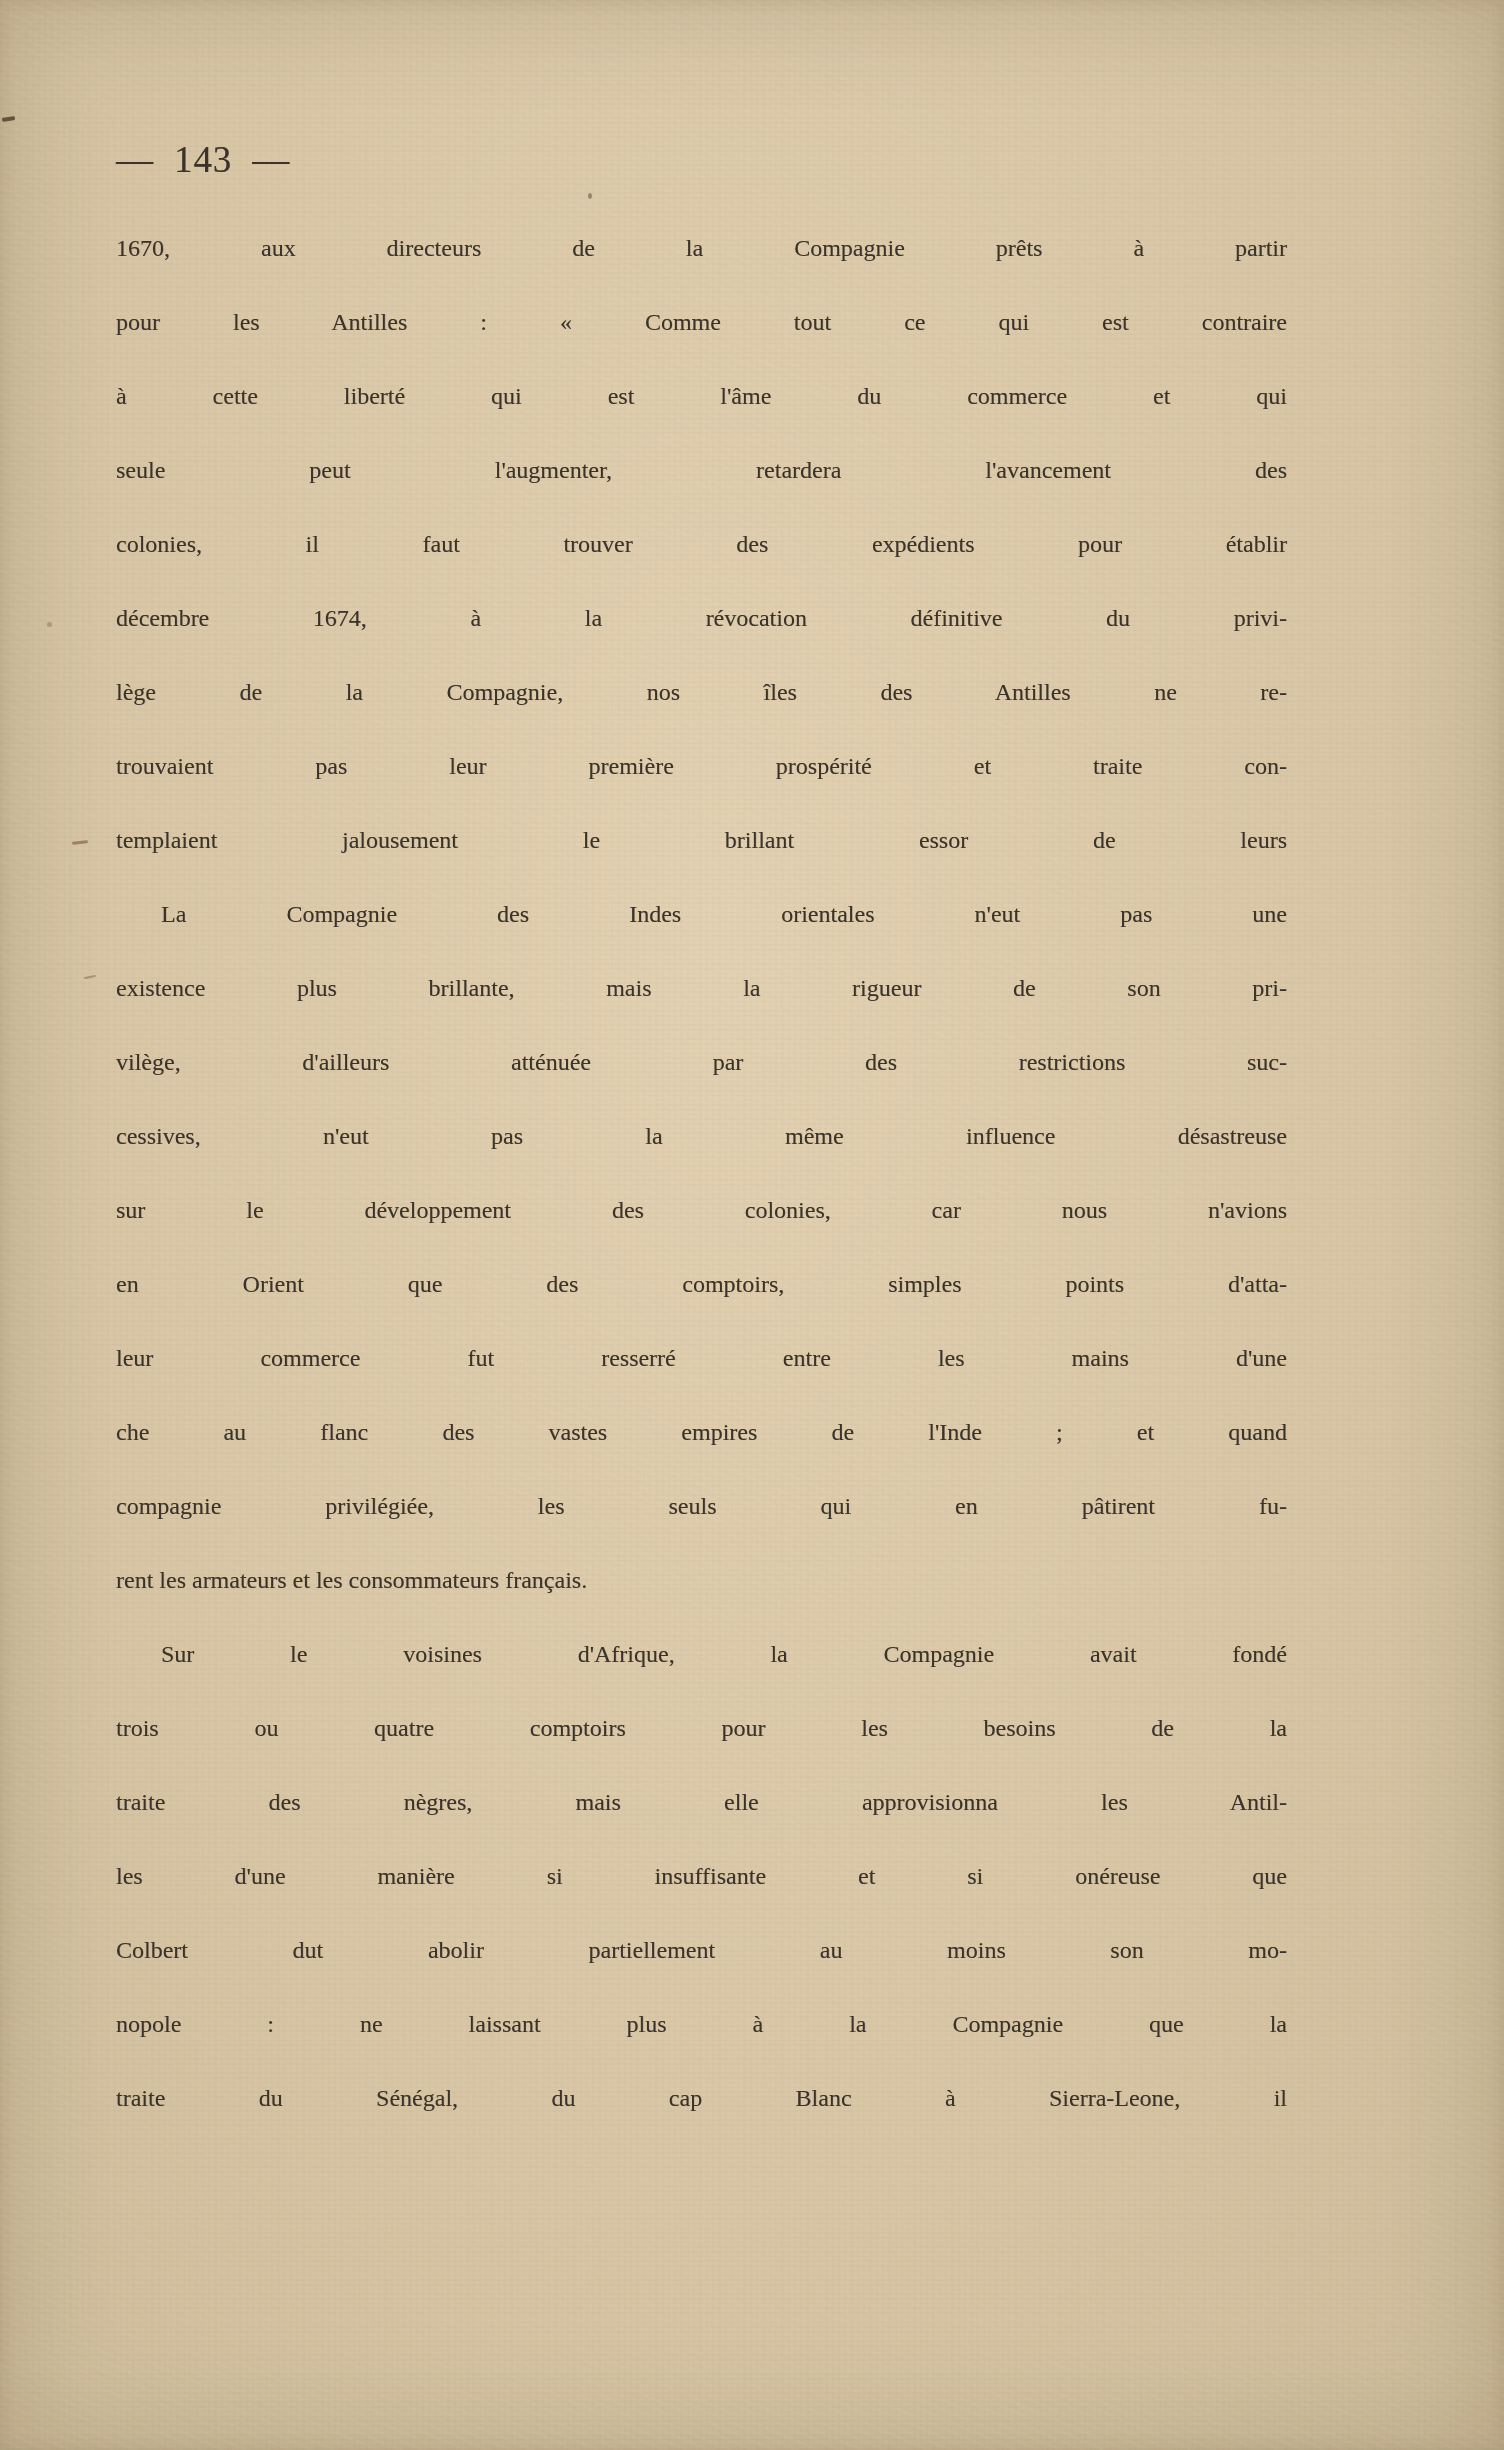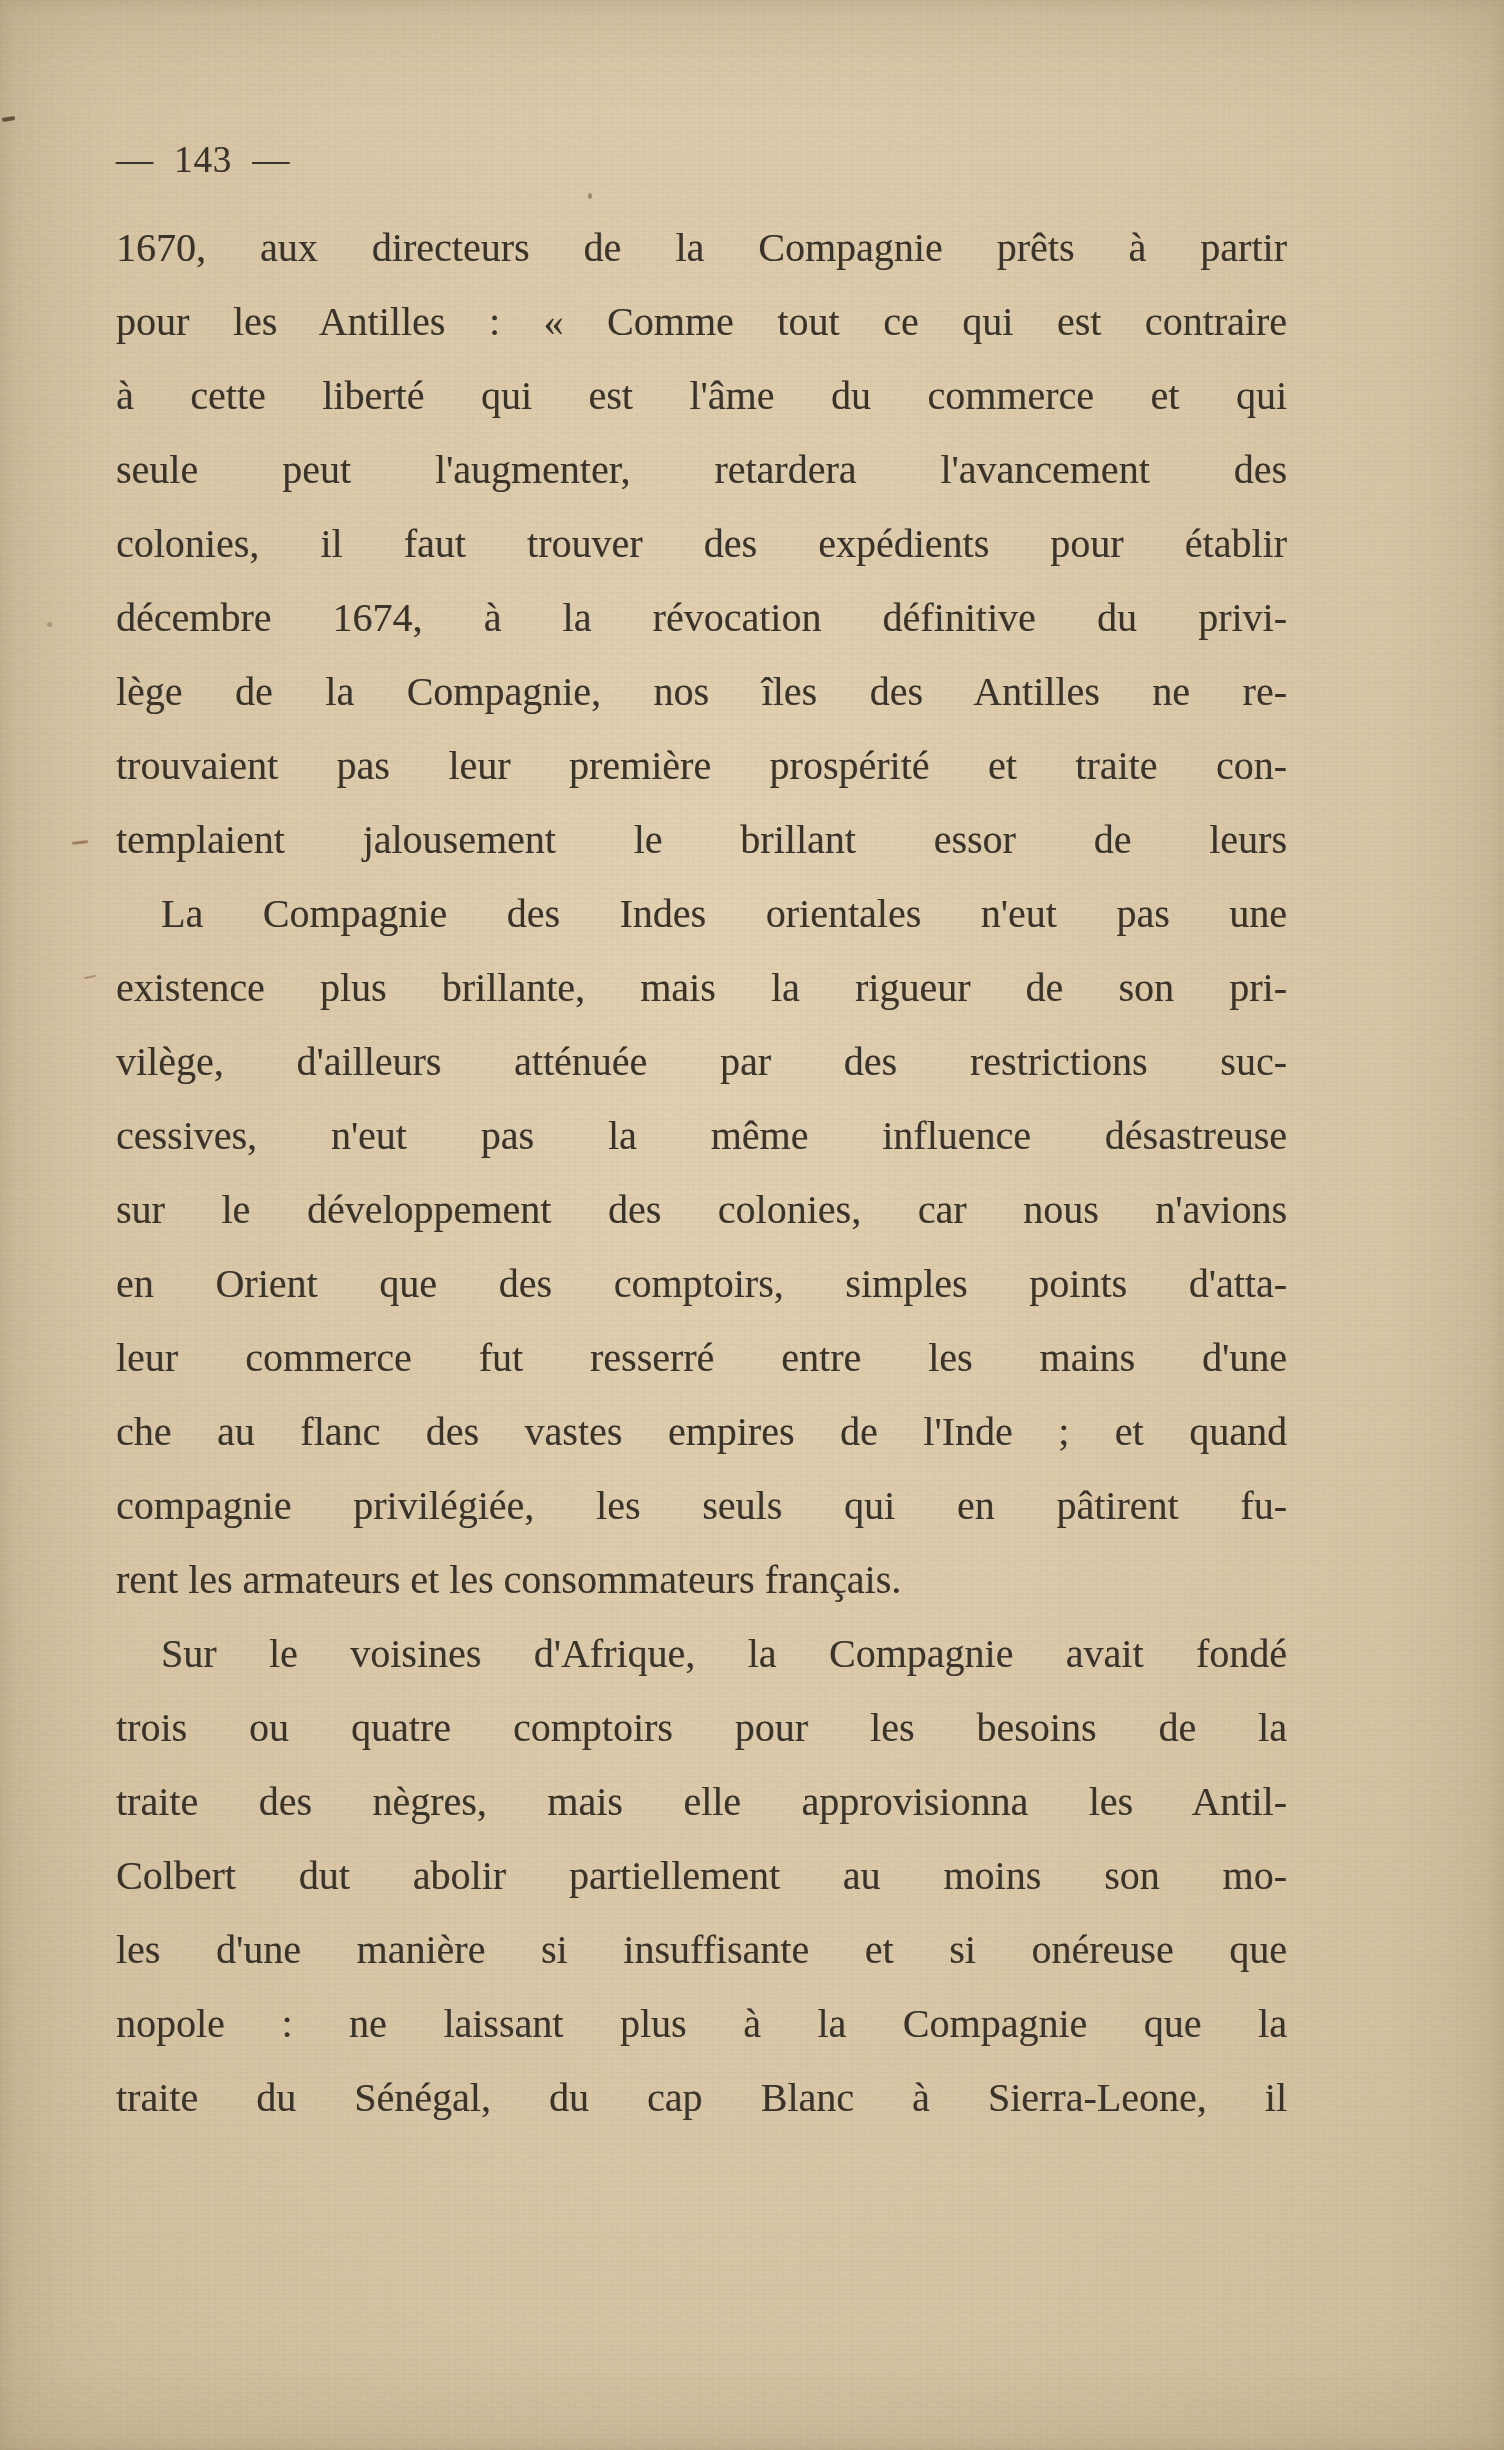--- a/index.html
+++ b/index.html
@@ -40,21 +40,21 @@
     color: var(--ink);
     letter-spacing: 0.8px;
     text-shadow: 0.4px 0.4px 0.5px rgba(58, 51, 42, 0.35);
   }
   .page-header .gap { display: inline-block; width: 20.3px; }
   .text-block {
     position: absolute;
     top: 211px;
     left: 116px;
     width: 1171px;
-    font-size: 40px;
+    font-size: 24px;
     line-height: 74px;
     color: var(--ink);
     text-shadow: 0.4px 0.4px 0.5px rgba(58, 51, 42, 0.32);
   }
   .line {
     height: 74px;
     text-align: justify;
     text-align-last: justify;
     text-justify: inter-word;
     white-space: nowrap;
@@ -100,19 +100,19 @@
     <div class="line">cessives, n'eut pas la même influence désastreuse</div>
     <div class="line">sur le développement des colonies, car nous n'avions</div>
     <div class="line">en Orient que des comptoirs, simples points d'atta-</div>
     <div class="line">leur commerce fut resserré entre les mains d'une</div>
     <div class="line">che au flanc des vastes empires de l'Inde ; et quand</div>
     <div class="line">compagnie privilégiée, les seuls qui en pâtirent fu-</div>
     <div class="line para-end">rent les armateurs et les consommateurs français.</div>
     <div class="line indent">Sur le voisines d'Afrique, la Compagnie avait fondé</div>
     <div class="line">trois ou quatre comptoirs pour les besoins de la</div>
     <div class="line">traite des nègres, mais elle approvisionna les Antil-</div>
+    <div class="line">les d'une manière si insuffisante et si onéreuse que</div>
     <div class="line">Colbert dut abolir partiellement au moins son mo-</div>
-    <div class="line">les d'une manière si insuffisante et si onéreuse que</div>
     <div class="line">nopole : ne laissant plus à la Compagnie que la</div>
     <div class="line">traite du Sénégal, du cap Blanc à Sierra-Leone, il</div>
   </div>
 </div>
 
 
 </body></html>

